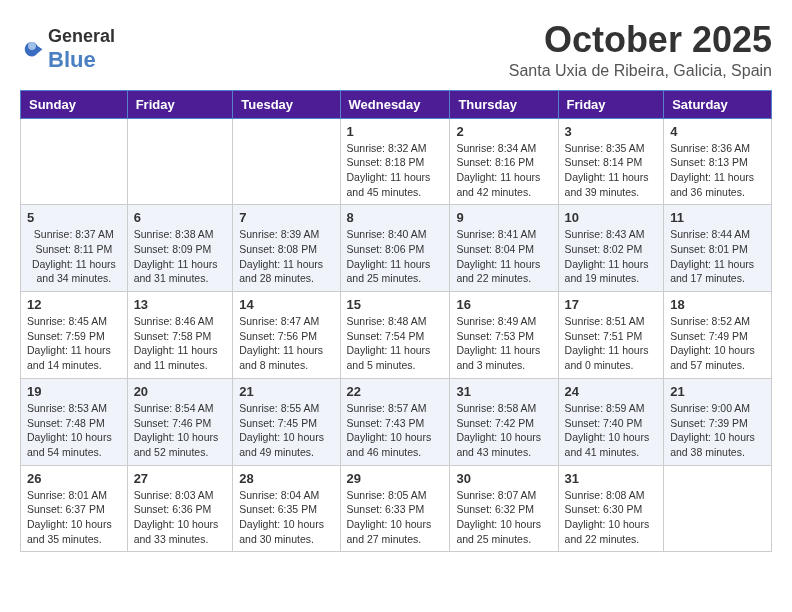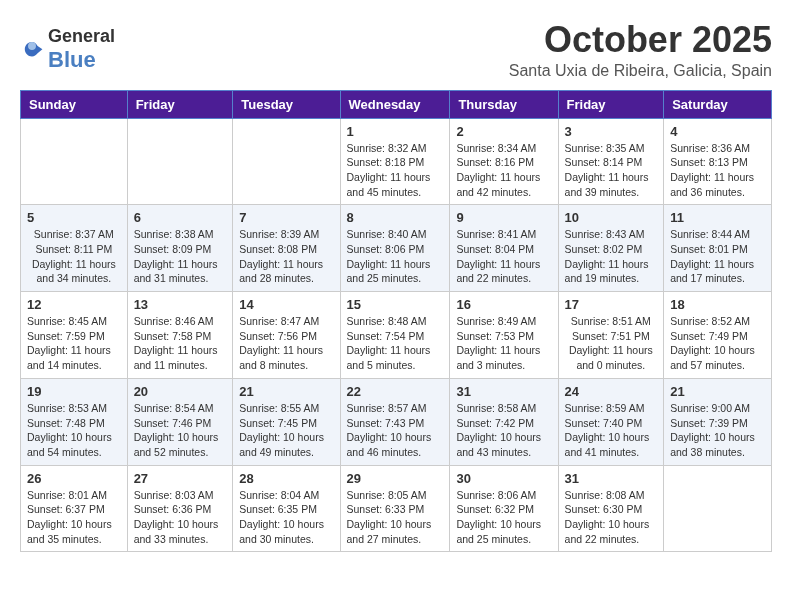--- a/index.html
+++ b/index.html
@@ -239,21 +239,21 @@
         </td>
         <td>
           <div class="day-number">16</div>
           <div class="day-info" style="white-space: pre-line;">Sunrise: 8:49 AM
 Sunset: 7:53 PM
 Daylight: 11 hours
 and 3 minutes.</div>
         </td>
         <td>
           <div class="day-number">17</div>
-          <div class="day-info" style="white-space: pre-line; text-align: center;">Sunrise: 8:51 AM
+          <div class="day-info" style="white-space: pre-line;">Sunrise: 8:51 AM
 Sunset: 7:51 PM
 Daylight: 11 hours
 and 0 minutes.</div>
         </td>
         <td>
           <div class="day-number">18</div>
           <div class="day-info" style="white-space: pre-line;">Sunrise: 8:52 AM
 Sunset: 7:49 PM
 Daylight: 10 hours
 and 57 minutes.</div>
@@ -334,21 +334,21 @@
         </td>
         <td>
           <div class="day-number">29</div>
           <div class="day-info" style="white-space: pre-line;">Sunrise: 8:05 AM
 Sunset: 6:33 PM
 Daylight: 10 hours
 and 27 minutes.</div>
         </td>
         <td>
           <div class="day-number">30</div>
-          <div class="day-info" style="white-space: pre-line;">Sunrise: 8:06 AM
+          <div class="day-info" style="white-space: pre-line;">Sunrise: 8:07 AM
 Sunset: 6:32 PM
 Daylight: 10 hours
 and 25 minutes.</div>
         </td>
         <td>
           <div class="day-number">31</div>
           <div class="day-info" style="white-space: pre-line;">Sunrise: 8:08 AM
 Sunset: 6:30 PM
 Daylight: 10 hours
 and 22 minutes.</div>

